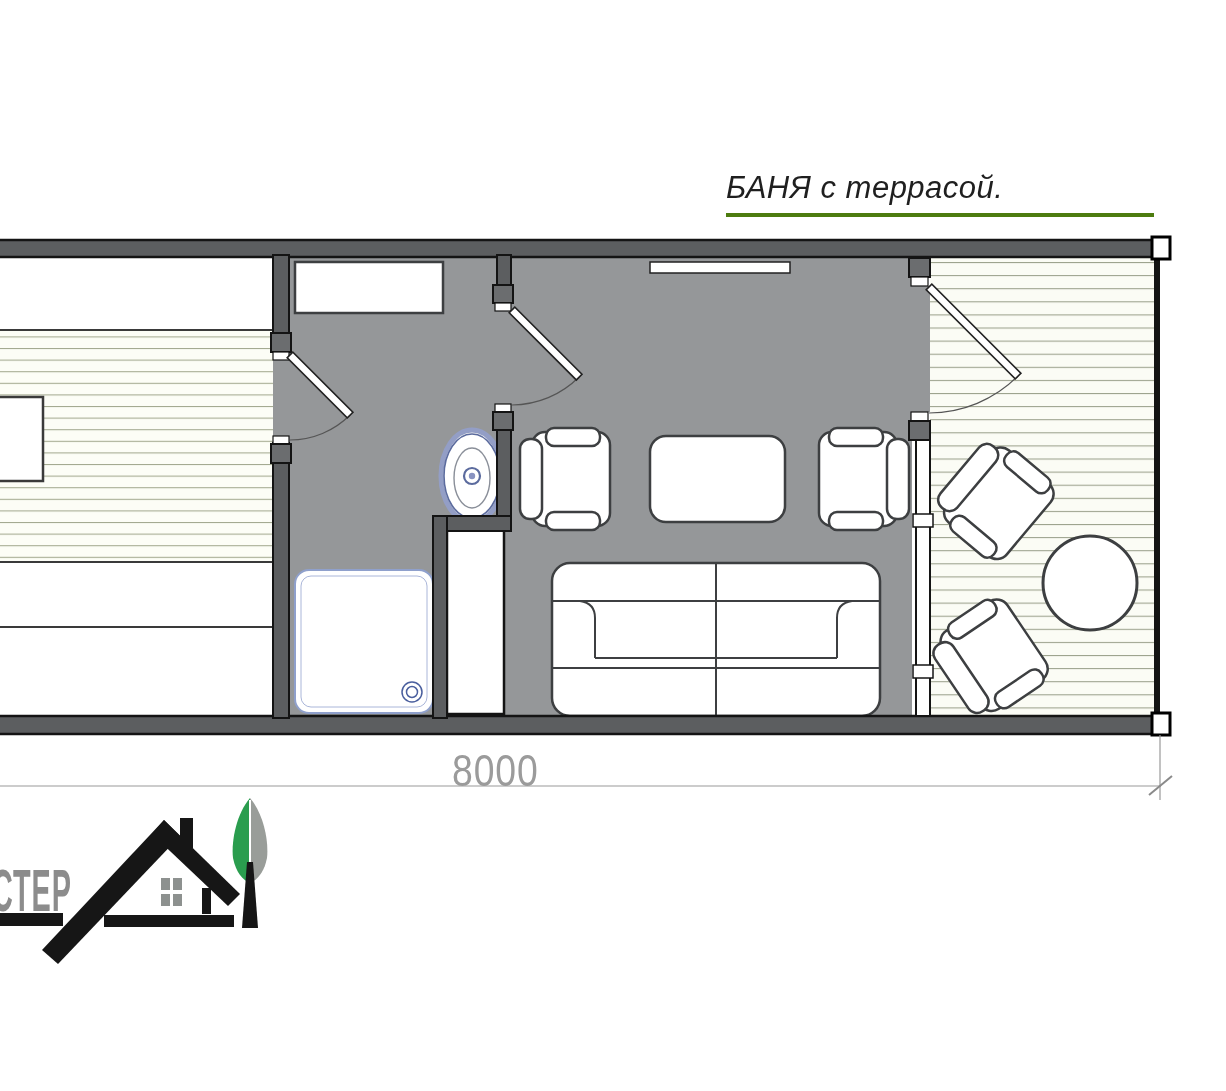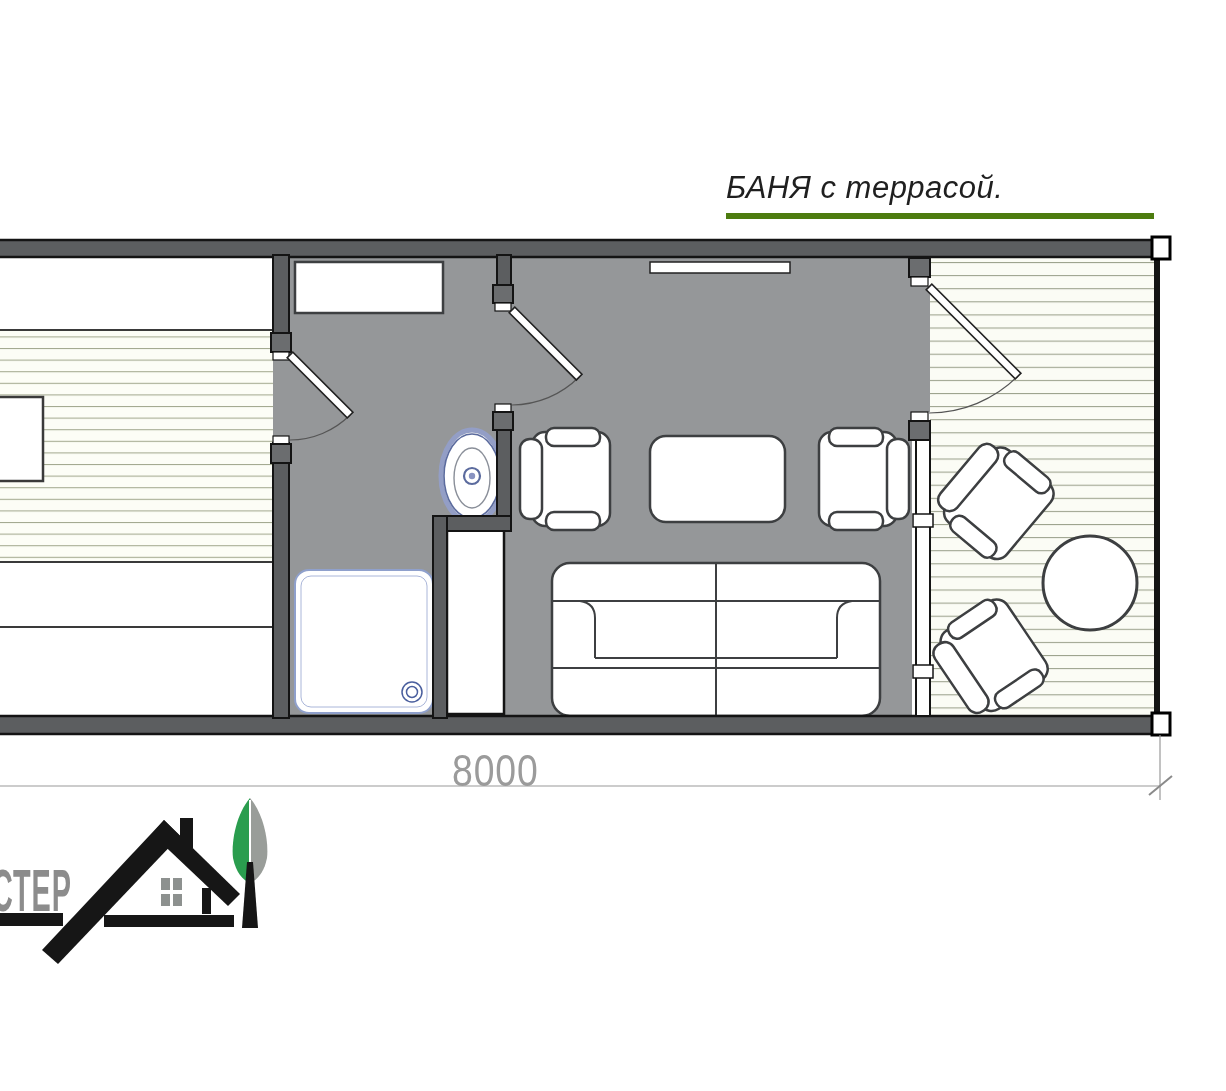--- a/index.html
+++ b/index.html
@@ -7,21 +7,21 @@
     position:relative;
     width:1226px;height:1091px;
     background:#ffffff;
     overflow:hidden;
     font-family:"Liberation Sans", sans-serif;
   }
   #plan-svg{position:absolute;left:0;top:0;}
   .title-bar{
     position:absolute;left:726px;top:170px;width:428px;
     display:flex;justify-content:space-between;align-items:baseline;
-    border-bottom:6px solid #4d7c0f;padding-bottom:7px;
+    border-bottom:4px solid #4d7c0f;padding-bottom:7px;
     font-style:italic;font-size:31px;color:#1f1f1f;
     letter-spacing:0.5px;
   }
   .dim-text{
     position:absolute;left:452px;top:746px;
     font-size:44px;color:#9b9b9b;
     transform:scaleX(0.85);transform-origin:left center;
     letter-spacing:1px;
   }
   .logo-text{

